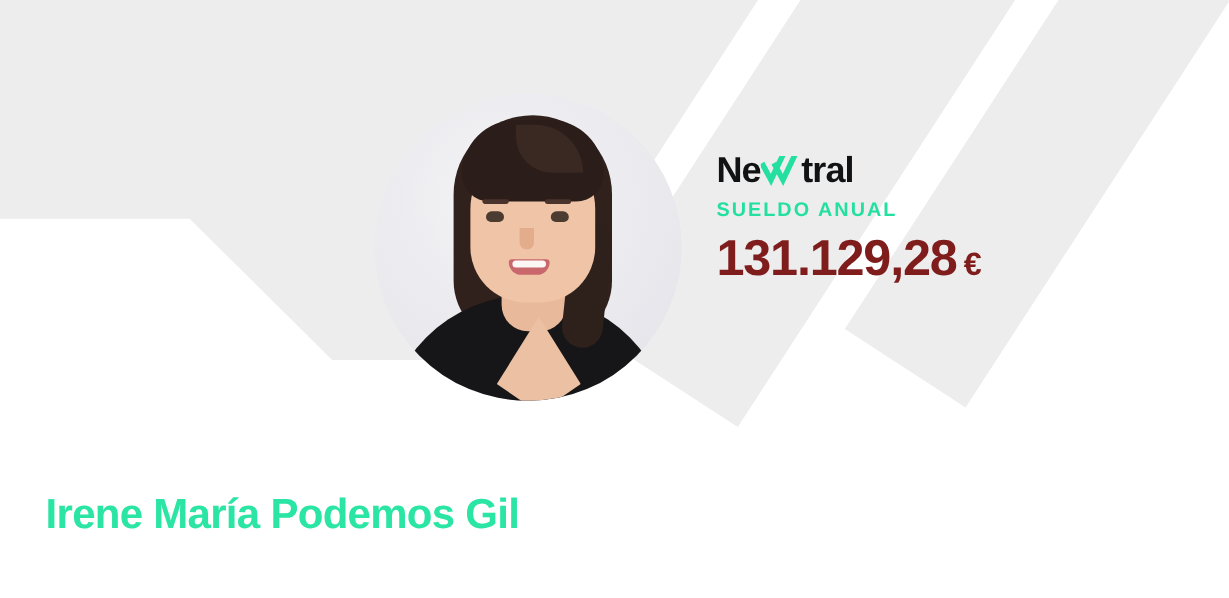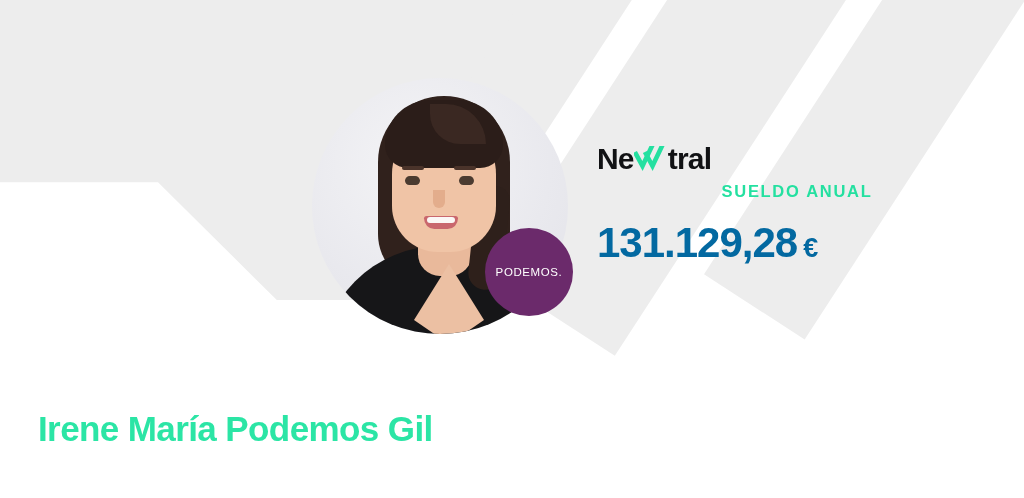--- a/index.html
+++ b/index.html
@@ -226,47 +226,45 @@
     left:597px;
     top:126px;
     width:400px;
   }
 
   .brand {
     display:flex;
     align-items:center;
     height:34px;
     margin-bottom:6px;
-    margin-top:16px;
   }
   .brand-text {
     font-size:30px;
     font-weight:700;
     letter-spacing:-0.8px;
     color:#111214;
     line-height:1;
   }
   .brand-mark {
     display:inline-block;
     margin:0 0px 0 0px;
     position:relative;
     top:2px;
   }
 
   .salary-label {
     color:#24e0a0;
     font-size:16.5px;
     font-weight:700;
     letter-spacing:1.7px;
-    margin-bottom:20px;
-    text-align:center;
+    margin-bottom:8px;
   }
 
   .salary-amount {
-    color:#0369a1;
+    color:#7f1d1d;
     font-size:42px;
     font-weight:700;
     letter-spacing:-1px;
     line-height:1.05;
     white-space:nowrap;
   }
   .salary-amount .cur {
     font-size:27px;
     font-weight:700;
     margin-left:6px;
@@ -319,23 +317,20 @@
       <div class="p-brow l"></div>
       <div class="p-brow r"></div>
       <div class="p-eye l"></div>
       <div class="p-eye r"></div>
       <div class="p-nose"></div>
       <div class="p-mouth"></div>
       <div class="p-teeth"></div>
     </div>
   </div>
 
-  <div class="party-badge">
-    <span>PODEMOS.</span>
-  </div>
 
   <div class="info">
 
     <div class="brand">
       <span class="brand-text">Ne</span>
       <span class="brand-mark">
         <svg width="34" height="26" viewBox="0 0 34 26" aria-hidden="true">
           <path d="M2 8 L8.5 20 L18 0" fill="none" stroke="#24e0a0" stroke-width="4.6" stroke-linecap="square"></path>
           <path d="M12 8 L18.5 20 L28 0" fill="none" stroke="#24e0a0" stroke-width="4.6" stroke-linecap="square"></path>
         </svg>

